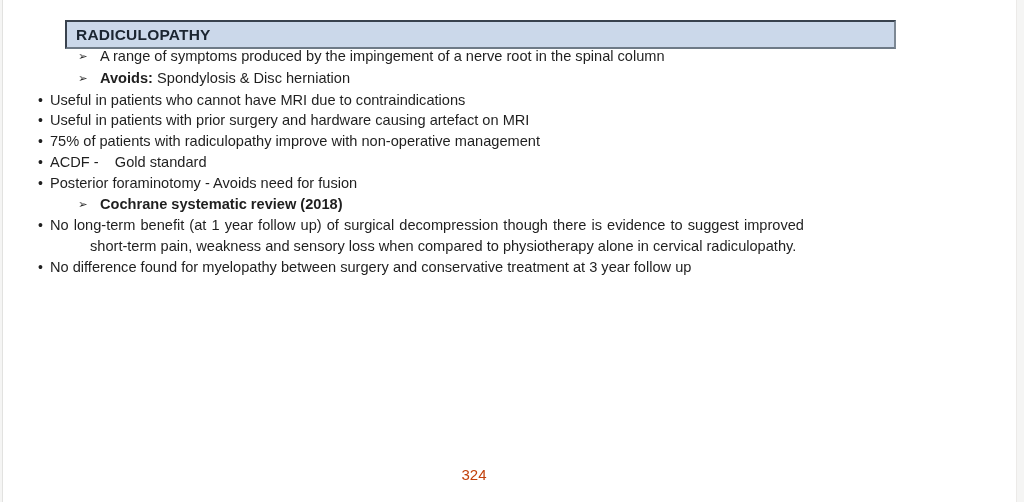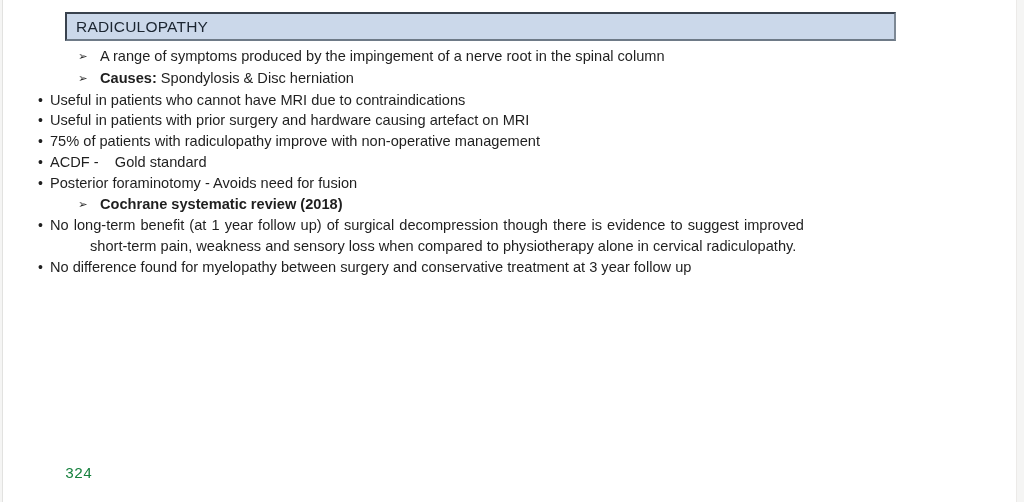--- a/index.html
+++ b/index.html
@@ -23,32 +23,32 @@
     width: 1015px;
     height: 502px;
     background: #ffffff;
     border-left: 1px solid #e2e2e0;
     border-right: 1px solid #eceae8;
     box-sizing: border-box;
   }
   .title-box {
     position: absolute;
     left: 62px;
-    top: 12px;
+    top: 20px;
     width: 818px;
     height: 25px;
     background: #cbd8ea;
     border-style: solid;
     border-width: 2px;
     border-color: #39424e #7d8894 #6e7a87 #39424e;
     box-sizing: content-box;
     line-height: 25px;
     padding-left: 9px;
     font-size: 15.5px;
-    font-weight: normal;
+    font-weight: bold;
     letter-spacing: 0.2px;
     color: #1b2531;
   }
   .doc-list {
     position: absolute;
     left: 0;
     top: 46px;
     width: 100%;
     color: #1f1f1f;
     font-size: 14.6px;
@@ -85,39 +85,40 @@
     text-indent: 0;
     font-size: 14px;
     color: #1f1f1f;
   }
   .li-label { font-weight: bold; }
   .page-number {
     position: absolute;
     left: 62px;
     top: 466px;
     width: 818px;
-    font-family: Liberation Mono, monospace;
+    text-align: center;
+    font-family: Liberation Sans, sans-serif;
     font-size: 15px;
-    color: #15803d;
+    color: #c2410c;
   }
 </style>
 </head>
 <body>
 
 <div class="viewport">
   <div class="sheet">
 
     <div class="title-box">
       <span>RADICULOPATHY</span>
     </div>
 
     <div class="doc-list" id="list">
   <div class="li arrow"><span class="arrow-icon">➢</span><span class="li-label"></span><span class="li-text">A range of symptoms produced by the impingement of a nerve root in the spinal column</span></div>
 
-  <div class="li arrow"><span class="arrow-icon">➢</span><span class="li-label">Causes:</span><span class="li-text"> Spondylosis &amp; Disc herniation</span></div>
+  <div class="li arrow"><span class="arrow-icon">➢</span><span class="li-label">Avoids:</span><span class="li-text"> Spondylosis &amp; Disc herniation</span></div>
 
 
   <div class="li bullet"><span class="bullet-icon">•</span><span class="li-label"></span><span class="li-text">Useful in patients who cannot have MRI due to contraindications</span></div>
 
   <div class="li bullet"><span class="bullet-icon">•</span><span class="li-label"></span><span class="li-text">Useful in patients with prior surgery and hardware causing artefact on MRI</span></div>
 
 
   <div class="li bullet"><span class="bullet-icon">•</span><span class="li-label"></span><span class="li-text">75% of patients with radiculopathy improve with non-operative management</span></div>
 
 

